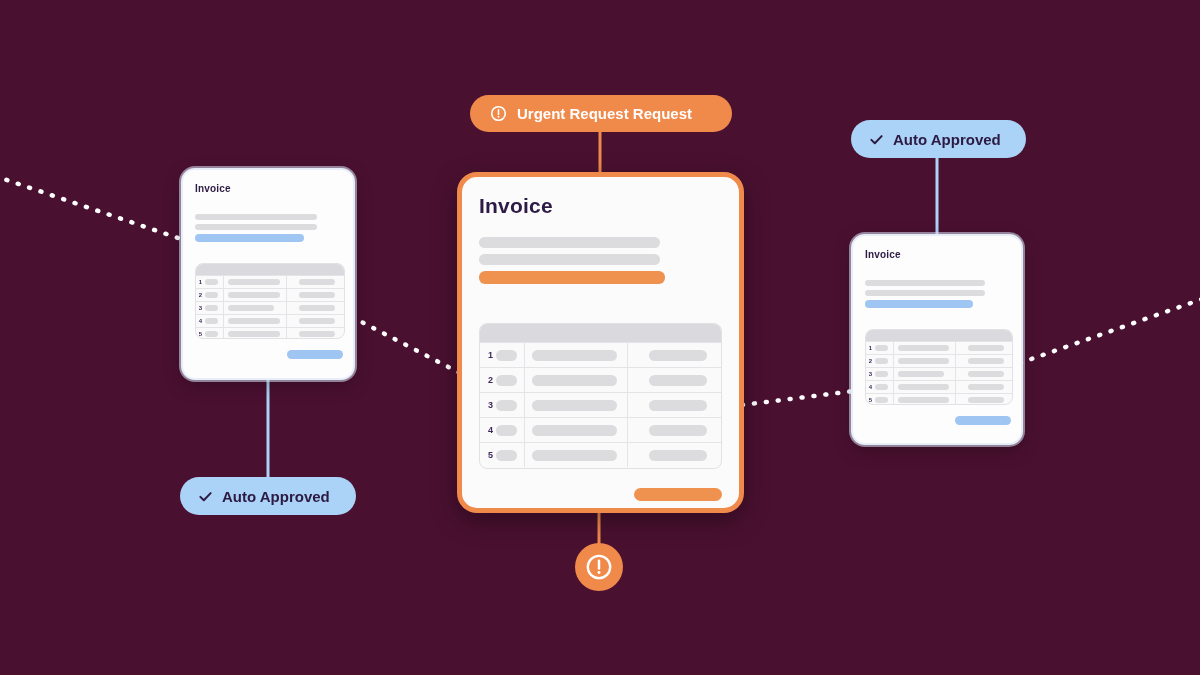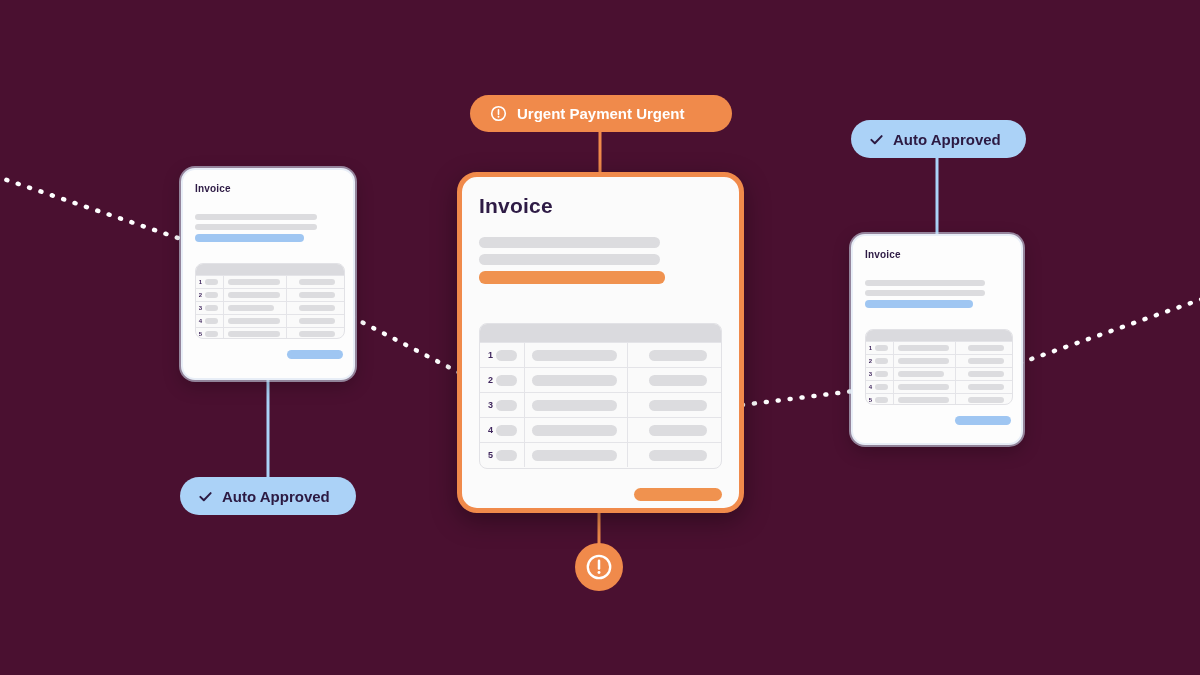--- a/index.html
+++ b/index.html
@@ -246,21 +246,21 @@
   </div>
 
   <div class="badge urgent" style="left:470px; top:95px; width:262px; height:37px; padding:0 20px; font-size:15px;">
     <span class="badge-icon" style="margin-right:10px;">
       <svg width="17" height="17" viewBox="0 0 18 18" aria-hidden="true">
         <circle cx="9" cy="9" r="7.2" fill="none" stroke="#ffffff" stroke-width="1.7"></circle>
         <line x1="9" y1="5.2" x2="9" y2="9.9" stroke="#ffffff" stroke-width="1.7" stroke-linecap="round"></line>
         <circle cx="9" cy="12.5" r="1" fill="#ffffff"></circle>
       </svg>
     </span>
-    <span class="badge-label">Urgent Payment Urgent</span>
+    <span class="badge-label">Urgent Request Request</span>
   </div>
 
   <div class="card center" style="left:457px; top:172px; width:287px; height:341px;">
     <div class="card-title" style="position:absolute; left:17px; top:17px;">Invoice</div>
 
     <div class="bar" style="position:absolute; left:17px; top:60px; width:181px; height:11px;"></div>
     <div class="bar" style="position:absolute; left:17px; top:77px; width:181px; height:11px;"></div>
     <div class="bar accent-orange" style="position:absolute; left:17px; top:94px; width:186px; height:13px;"></div>
 
     <div class="tbl" style="left:17px; top:146px; width:243px; height:146px;">

